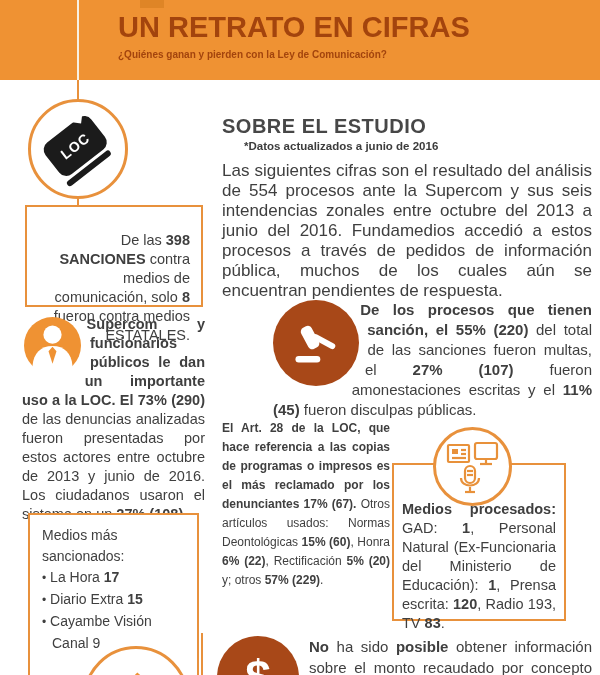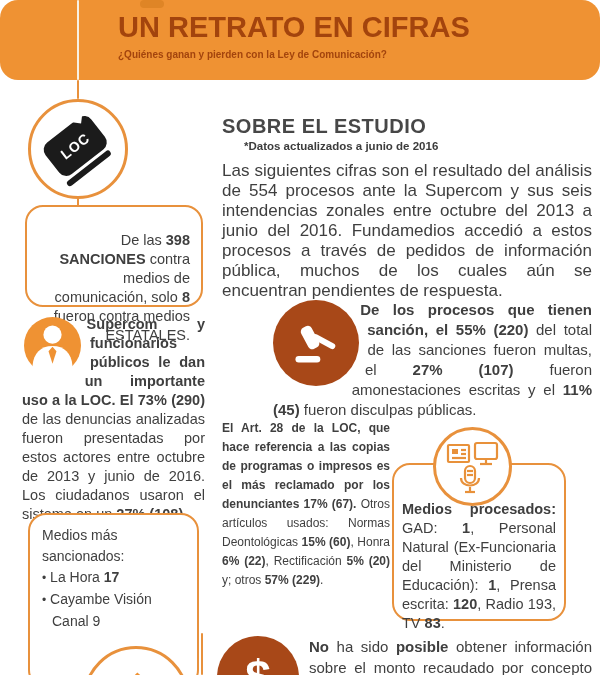--- a/index.html
+++ b/index.html
@@ -7,21 +7,21 @@
     --border-orange:#E8913C;
     --rust:#A84818;
     --title:#A3440D;
     --ink:#3F3F3F;
   }
   html,body{margin:0;padding:0;background:#fff;}
   #canvas{
     position:relative;width:600px;height:675px;overflow:hidden;background:#fff;
     font-family:"Liberation Sans", sans-serif;color:var(--ink);
   }
-  .abs{position:absolute;border-radius:18px;}
+  .abs{position:absolute;}
   .circle{border-radius:50%;}
   .obox{border:2px solid var(--border-orange);background:#fff;box-sizing:border-box;}
   .jtxt{text-align:justify;color:var(--ink);}
   b{font-weight:bold;}
 
   
   .header{left:0;top:0;width:600px;height:80px;background:var(--orange);}
   .header-notch{left:140px;top:0;width:24px;height:8px;background:#DF8526;}
   .hline-white{left:77px;top:0;width:2px;height:80px;background:#F8F1E4;}
   .title{left:118px;top:11px;width:470px;font-size:29px;font-weight:800;color:var(--title);letter-spacing:0px;white-space:nowrap;}
@@ -116,20 +116,21 @@
         <path d="M50 52 L57 60 L50 82 L43 60 Z" fill="#EF9233"></path>
       </svg>
     </span>
     <span><b>Supercom y funcionarios públicos le dan un importante uso a la LOC. El 73% (290) </b><span>de las denuncias analizadas fueron presentadas por estos actores entre octubre de 2013 y junio de 2016. Los ciudadanos usaron el sistema en un </span><b>27% (108)</b><span>.</span></span>
   </div>
 
   <div class="abs obox box2">
     <div class="box2-inner">
       <div>Medios más sancionados:</div>
       <div class="media-item"><span class="bullet">•</span> <span>La Hora</span> <b>17</b></div>
+      <div class="media-item"><span class="bullet">•</span> <span>Diario Extra</span> <b>15</b></div>
       <div class="media-item"><span class="bullet">•</span> <span>Cayambe Visión Canal 9</span> </div>
     </div>
   </div>
 
   <div class="abs circle plane-circle">
     <svg width="66" height="60" viewBox="0 0 100 90" style="margin-top:14px">
       <path d="M6 60 L52 14 L96 52 L57 45 L34 72 Z" fill="#EF9233"></path>
       <path d="M34 72 L36 88 L45 70 Z" fill="#EF9233"></path>
     </svg>
   </div>

